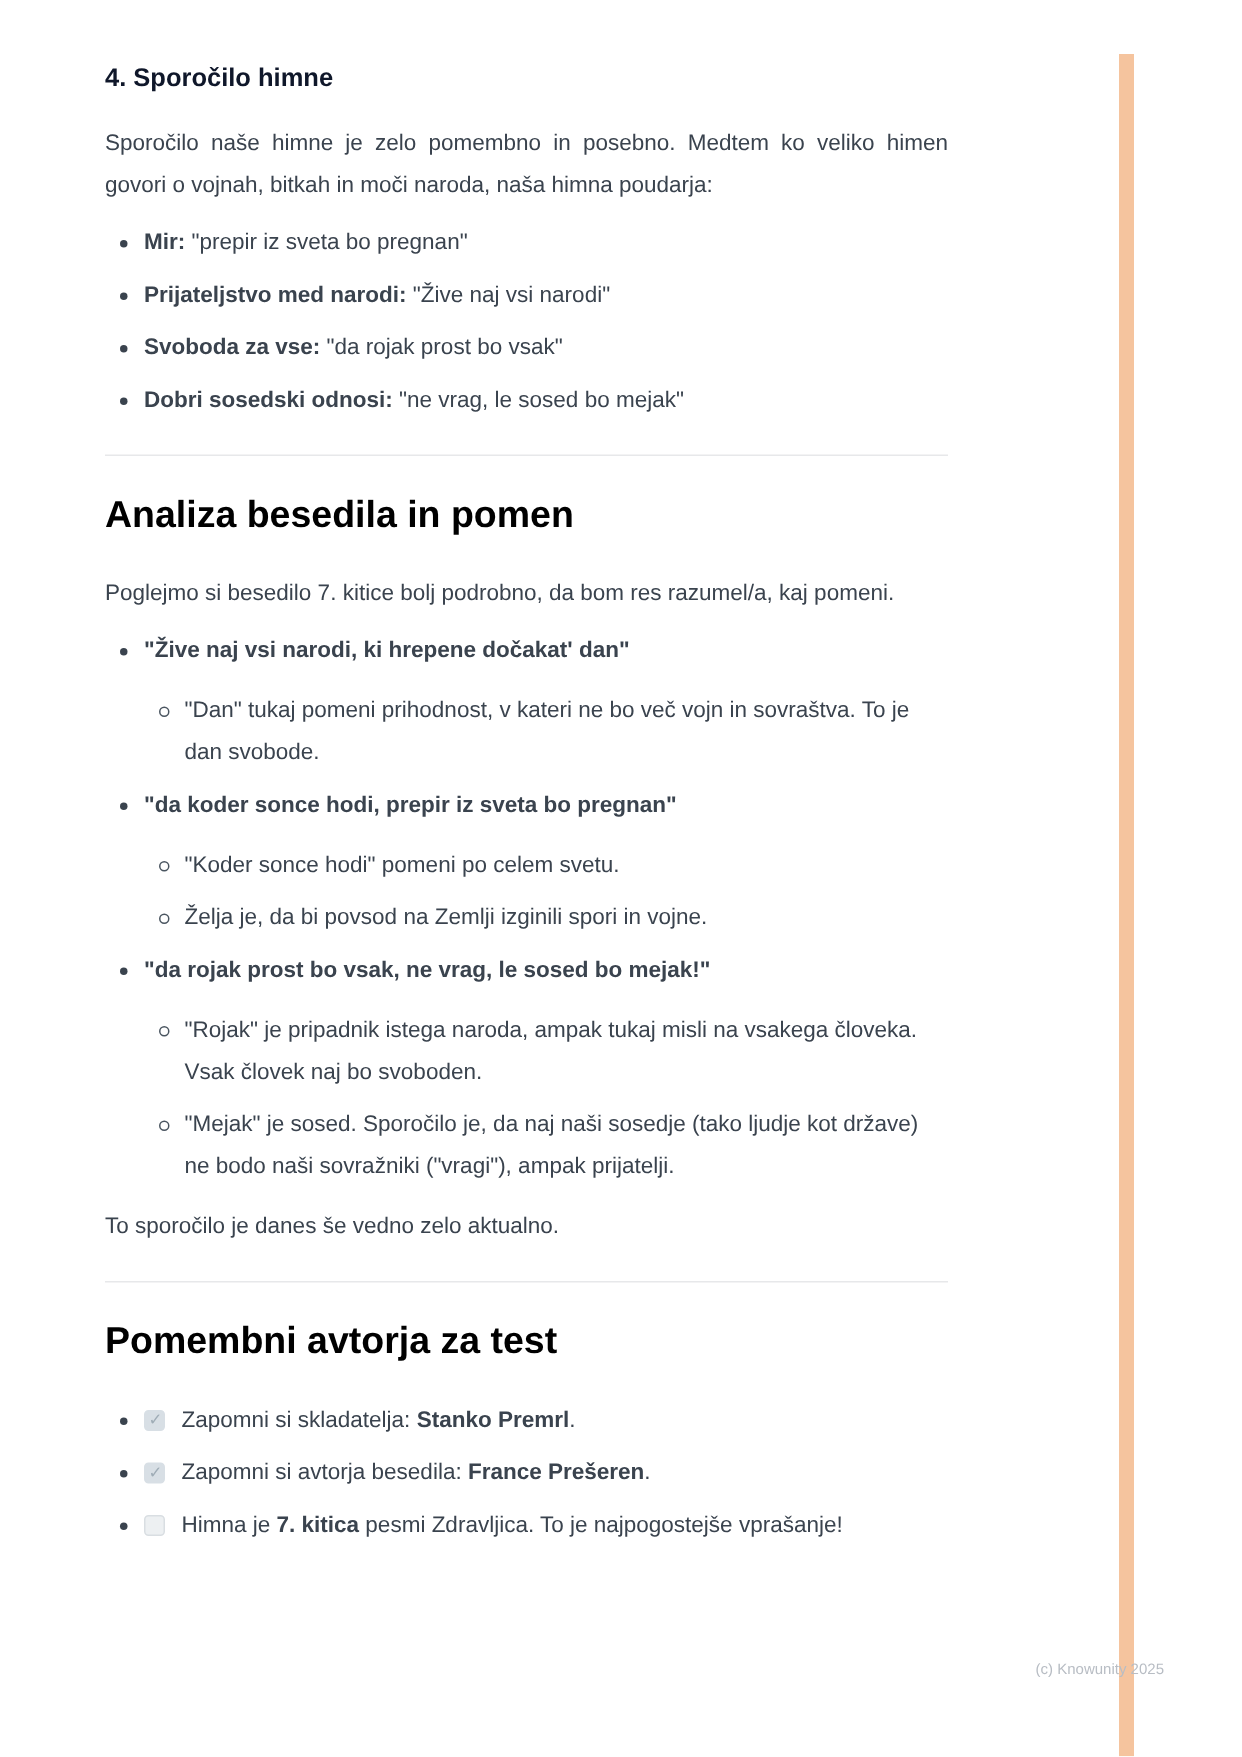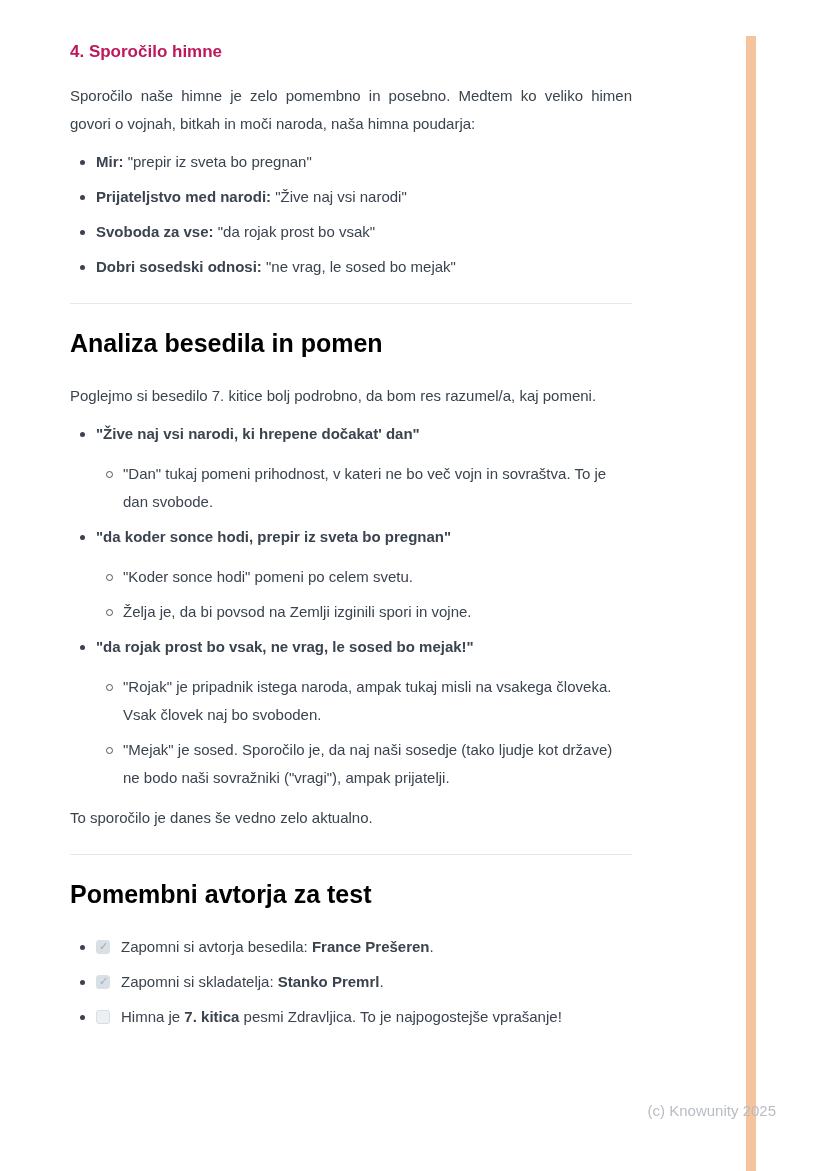--- a/index.html
+++ b/index.html
@@ -30,21 +30,21 @@
     left: 70px;
     top: 42px;
     width: 562px;
     z-index: 2;
   }
 
   h3.sec {
     font-size: 17px;
     line-height: 20px;
     font-weight: 700;
-    color: #be185d;
+    color: #0f172a;
     margin: 0 0 20px 0;
   }
 
   h2.sec {
     font-size: 25px;
     line-height: 30px;
     font-weight: 700;
     color: #000000;
     margin: 0 0 24px 0;
   }
@@ -140,21 +140,21 @@
     font-weight: 700;
     color: #9FACB6;
     font-family: "DejaVu Sans", sans-serif;
   }
   .check-text { font-size: 15px; line-height: 28px; }
 
   .footer {
     position: absolute;
     right: 52px;
     bottom: 52px;
-    font-size: 15px;
+    font-size: 10px;
     color: #B8BDC4;
     z-index: 3;
     white-space: nowrap;
   }
 </style>
 </head>
 <body>
 
 <div class="page">
 
@@ -206,27 +206,27 @@
     <p class="body">To sporočilo je danes še vedno zelo aktualno.</p>
 
     <hr class="div">
 
     <h2 class="sec">Pomembni avtorja za test</h2>
 
     <ul class="l1">
       <li>
         <div class="check-row">
           <span class="checkbox checked"></span>
-          <span class="check-text"><span>Zapomni si avtorja besedila: </span><span class="b">France Prešeren</span><span>.</span></span>
+          <span class="check-text"><span>Zapomni si skladatelja: </span><span class="b">Stanko Premrl</span><span>.</span></span>
         </div>
       </li>
       <li>
         <div class="check-row">
           <span class="checkbox checked"></span>
-          <span class="check-text"><span>Zapomni si skladatelja: </span><span class="b">Stanko Premrl</span><span>.</span></span>
+          <span class="check-text"><span>Zapomni si avtorja besedila: </span><span class="b">France Prešeren</span><span>.</span></span>
         </div>
       </li>
       <li>
         <div class="check-row">
           <span class="checkbox"></span>
           <span class="check-text"><span>Himna je </span><span class="b">7. kitica</span><span> pesmi Zdravljica. To je najpogostejše vprašanje!</span></span>
         </div>
       </li>
     </ul>
 

